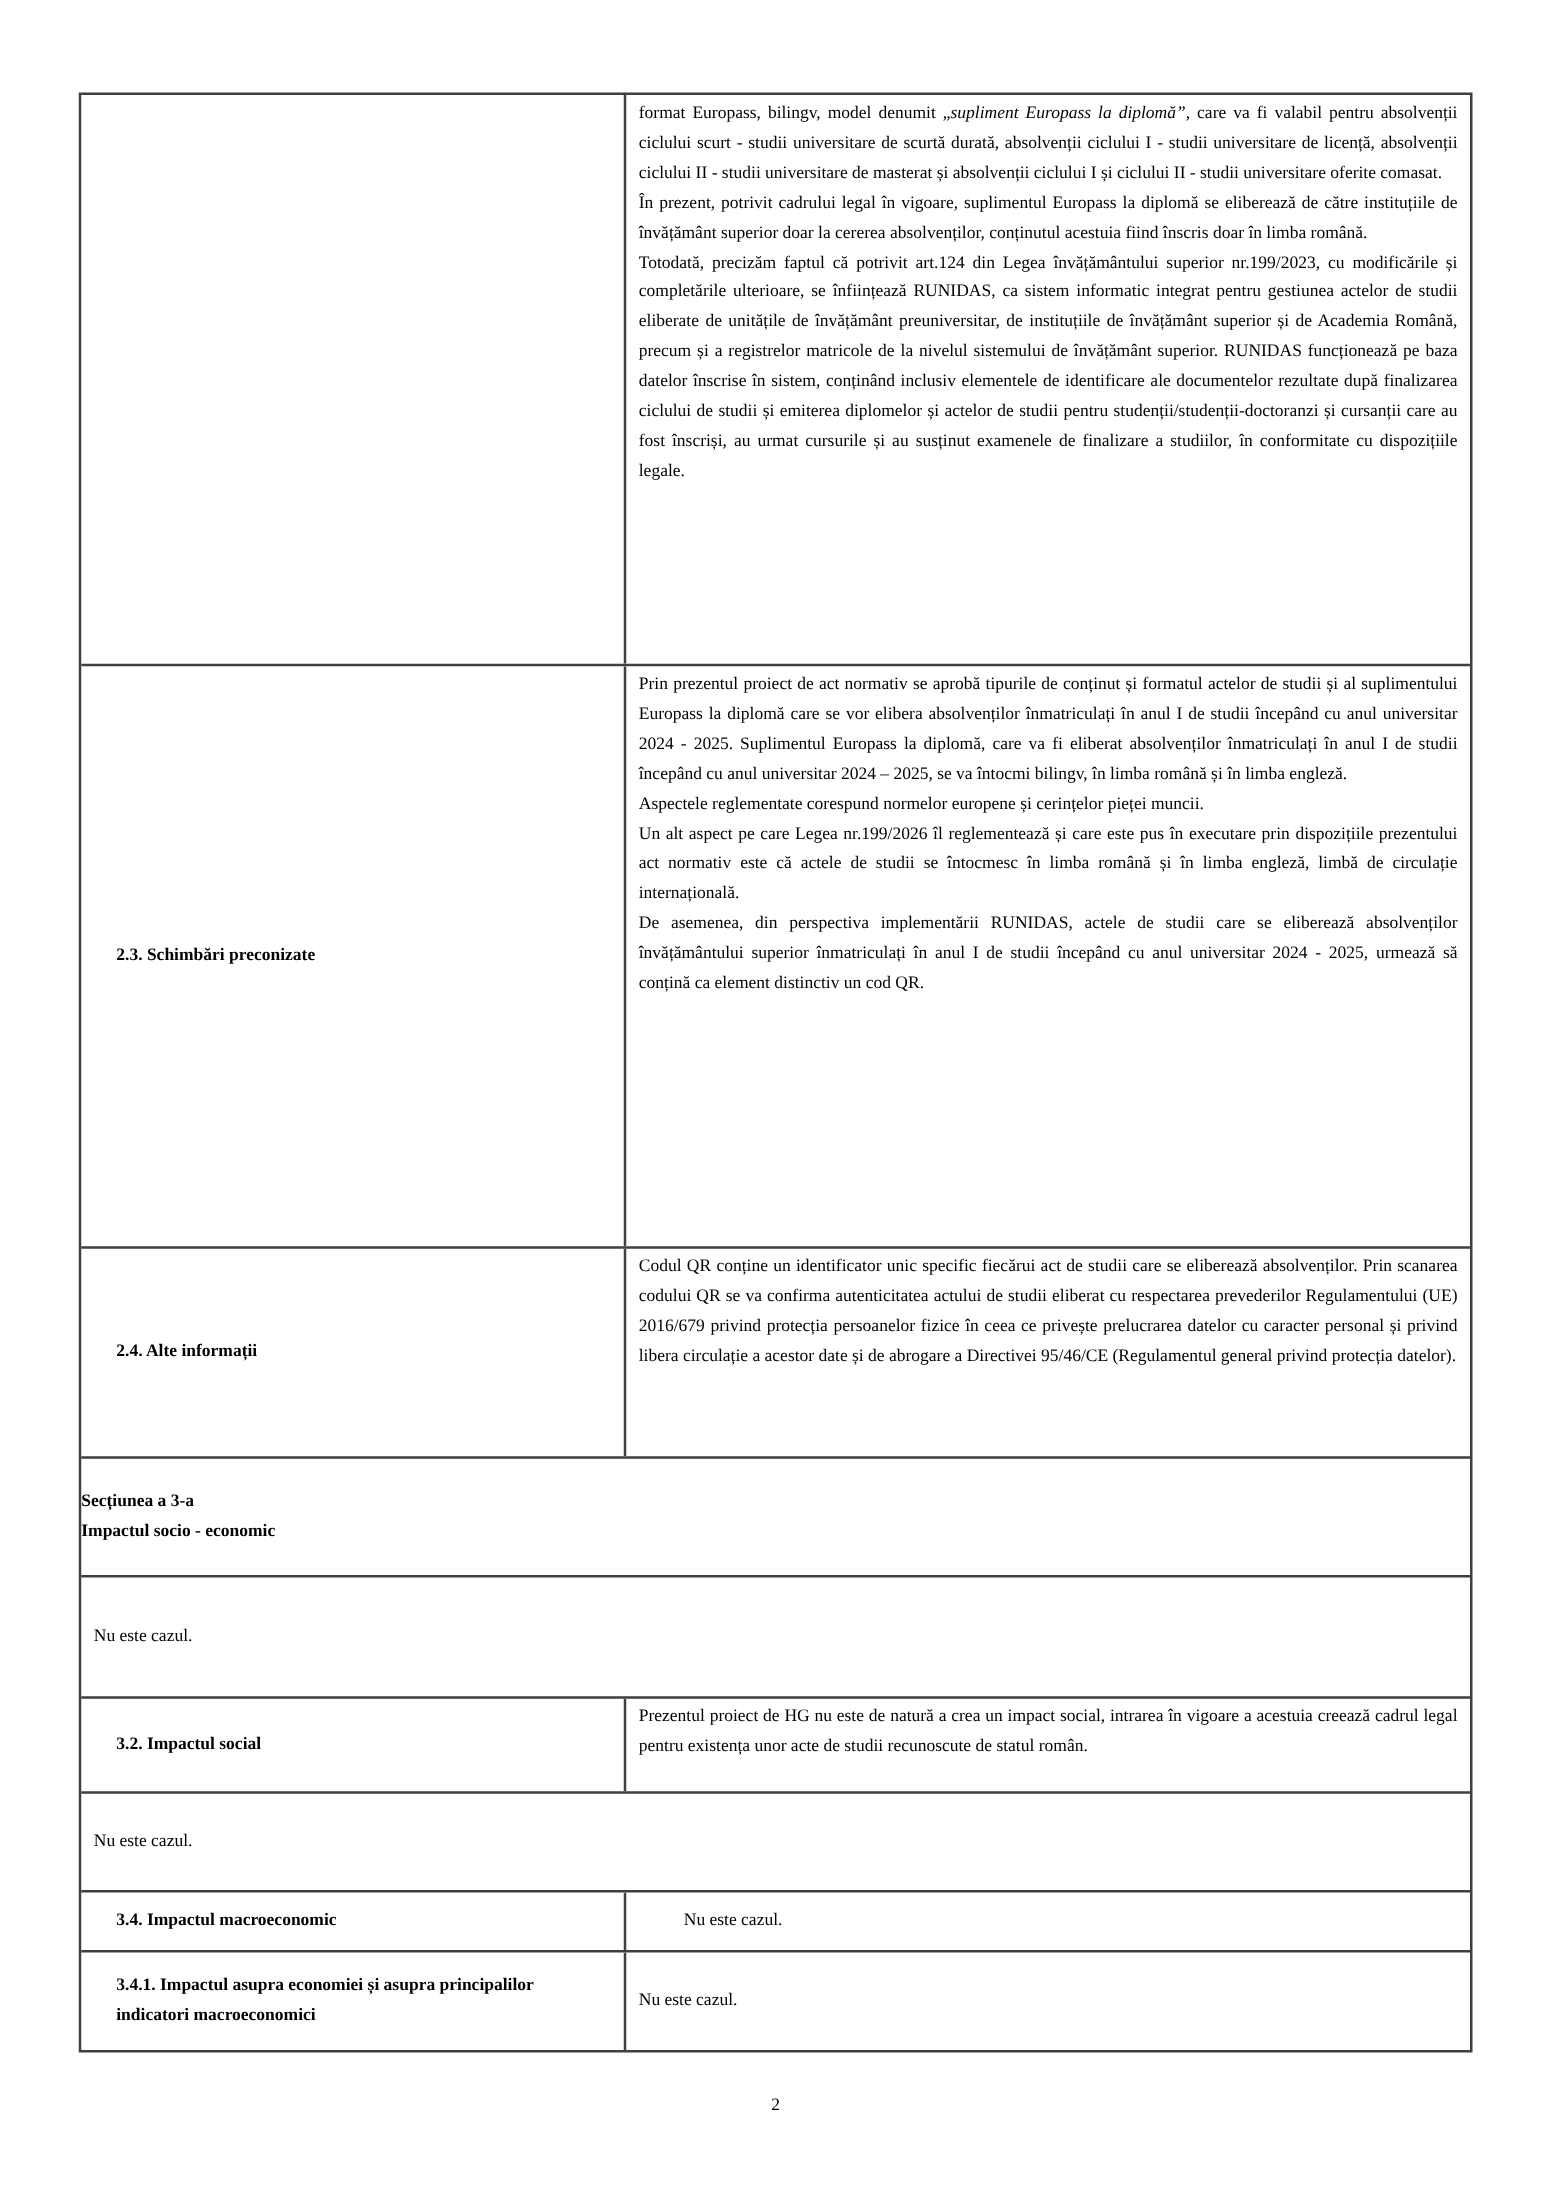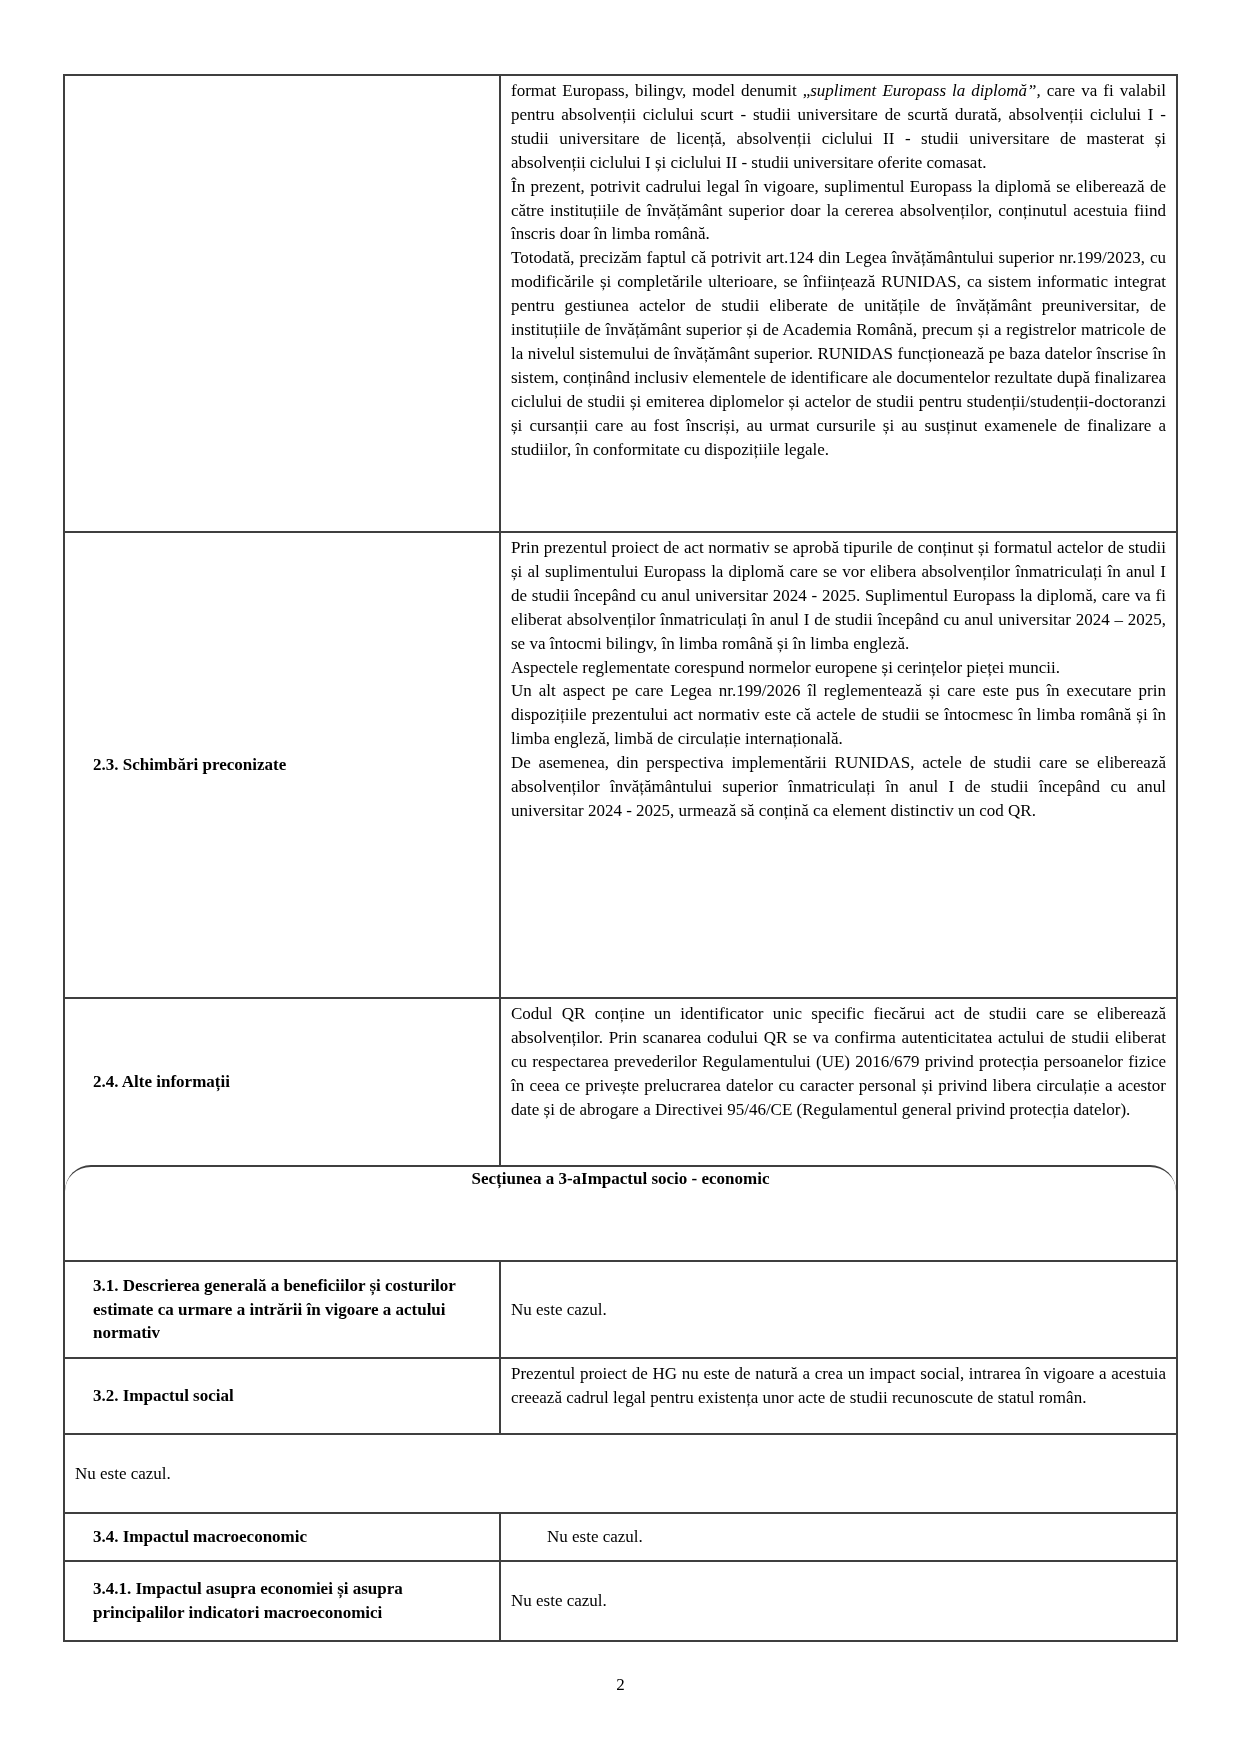--- a/index.html
+++ b/index.html
@@ -6,21 +6,21 @@
     margin: 0;
     padding: 0;
     background: #ffffff;
   }
   .page {
     position: relative;
     width: 1241px;
     height: 1754px;
     background: #ffffff;
     font-family: "Liberation Serif", "DejaVu Serif", serif;
-    font-size: 17px;
+    font-size: 14px;
     line-height: 23.9px;
     color: #000000;
   }
   .doc-table {
     position: absolute;
     left: 63px;
     top: 74px;
     width: 1115px;
     box-sizing: border-box;
     border: 2px solid #3f3f3f;
@@ -55,26 +55,25 @@
   .cell-right.centered {
     display: flex;
     align-items: center;
     text-align: center;
   }
   .cell-right p { margin: 0; }
   .row-header {
     box-sizing: border-box;
     border-top: 2px solid #3f3f3f;
     display: flex;
-    flex-direction: row;
+    flex-direction: column;
     justify-content: center;
-    text-align: center;
+    text-align: left;
     font-weight: bold;
     overflow: hidden;
-    border-radius: 26px;
   }
   .page-number {
     position: absolute;
     left: 63px;
     top: 1673px;
     width: 1115px;
     text-align: center;
   }
   .h455 { height: 455px; }
   .h466 { height: 466px; }
@@ -121,23 +120,20 @@
         <p>Codul QR conține un identificator unic specific fiecărui act de studii care se eliberează absolvenților. Prin scanarea codului QR se va confirma autenticitatea actului de studii eliberat cu respectarea prevederilor Regulamentului (UE) 2016/679 privind protecția persoanelor fizice în ceea ce privește prelucrarea datelor cu caracter personal și privind libera circulație a acestor date și de abrogare a Directivei 95/46/CE (Regulamentul general privind protecția datelor).</p>
       </div>
     </div>
 
     <div class="row-header h95">
       <div>Secțiunea a 3-a</div>
       <div>Impactul socio - economic</div>
     </div>
 
     <div class="row h97">
-      <div class="cell-left">
-        <span>3.1. Descrierea generală a beneficiilor și costurilor estimate ca urmare a intrării în vigoare a actului normativ</span>
-      </div>
       <div class="cell-right centered">
         <p>Nu este cazul.</p>
       </div>
     </div>
 
     <div class="row h76">
       <div class="cell-left">
         <span>3.2. Impactul social</span>
       </div>
       <div class="cell-right">

